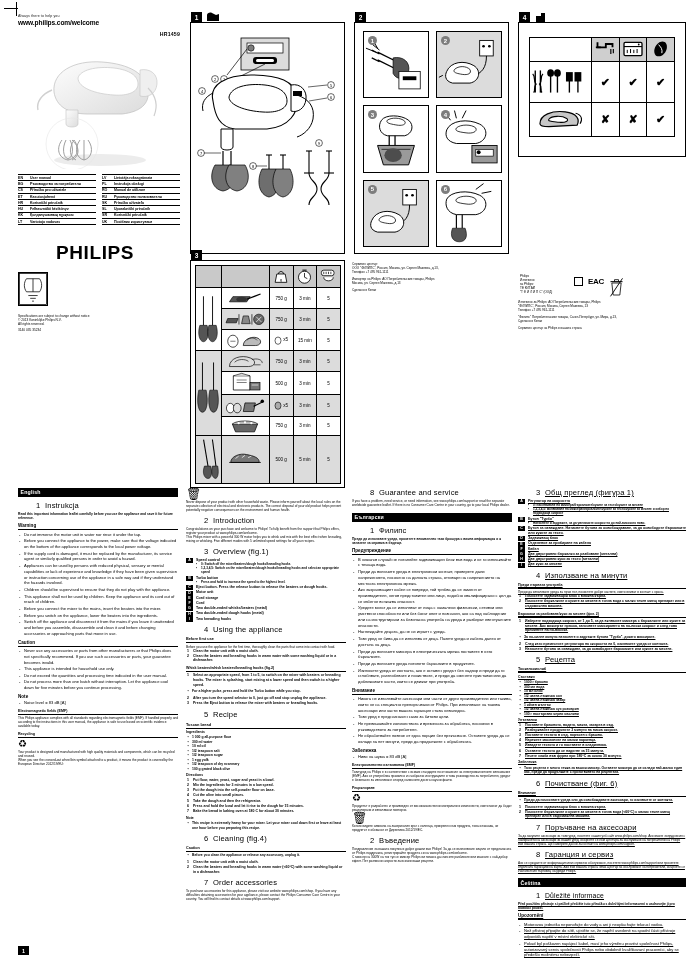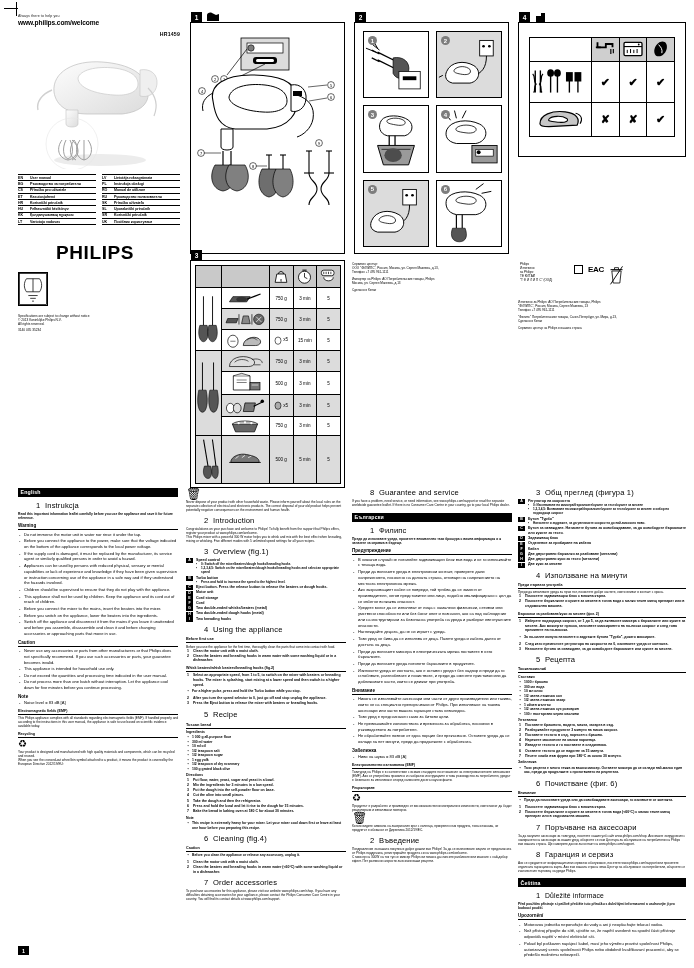--- a/index.html
+++ b/index.html
@@ -751,21 +751,21 @@
         </svg>
       </td>
       <td class="cx">✘</td>
       <td class="cx">✘</td>
       <td class="cx">✔</td>
     </tr>
   </tbody>
     </table>
 </div>
 
-<div id="panel-guar" class="panel" style="padding:2px;">
+<div id="panel-guar" class="panel" style="padding:2px;margin-top:12px;">
   <div style="display:flex;gap:6px;">
     <div style="width:48px;">
       <div class="addr">Philips</div>
       <div class="addr">Изготвено</div>
       <div class="addr">за Philips:</div>
       <div class="addr">TE КИТАЙ</div>
       <div class="addr">"Т Ф И Л И П С" (ООД)</div>
     </div>
     <div style="display:flex;align-items:flex-start;gap:5px;padding-top:3px;">
       <span class="sq"></span>
@@ -979,21 +979,21 @@
   <div class="bin-glyph">🗑</div>
   <p class="tiny">Когато видите символа на зачеркнатия кръг с колелца, прикрепен към продукта, това означава, че продуктът е обхванат от Директива 2012/19/EC.</p>
 
   <h2 class="sec">
     <span class="num">2</span><span>Въведение</span>
   </h2>
   <p class="tiny">Поздравления за вашата покупка и добре дошли във Philips! За да се възползвате изцяло от предлаганата от Philips поддръжка, регистрирайте продукта си на www.philips.com/welcome.</p>
   <p class="tiny">С миксер на 300W на ток тук се миксер Philips ви помага да смесите разбивате или мачкате с най-добър ефект. Пет различни скорости за всички ваши рецепти.</p>
 </div>
 
-<div class="txtcol" id="col4" style="width:168px;">
+<div class="txtcol" id="col4" style="width:168px;text-decoration:underline;">
   <h2 class="sec" style="margin-top:0;">
     <span class="num">3</span><span>Общ преглед (фигура 1)</span>
   </h2>
   <ul class="ovw">
     <li><span class="lt">A</span><span>Регулатор на скоростта</span>
       <ul>
         <li>0: Изключване на миксера/бъркалките/куките за тесто/куките за месене</li>
         <li>1,2,3,4,5: Включване на миксера/бъркалките/куките за тесто/куките за месене и избор на подходяща скорост</li>
       </ul>
     </li>

